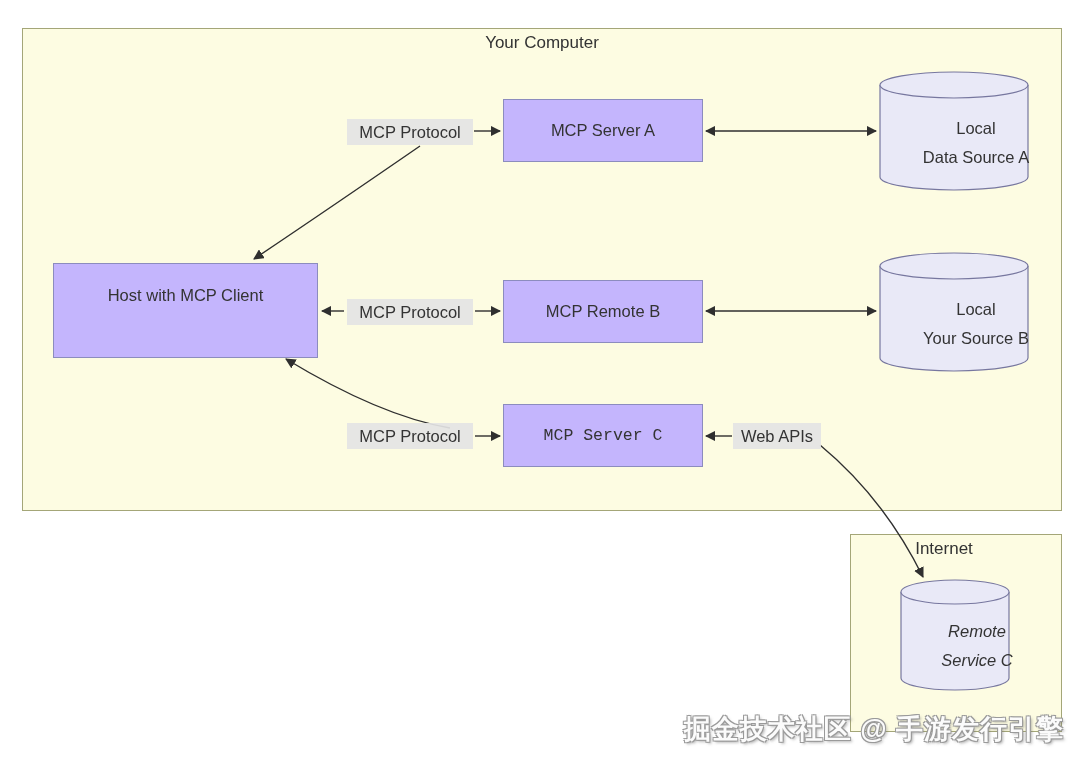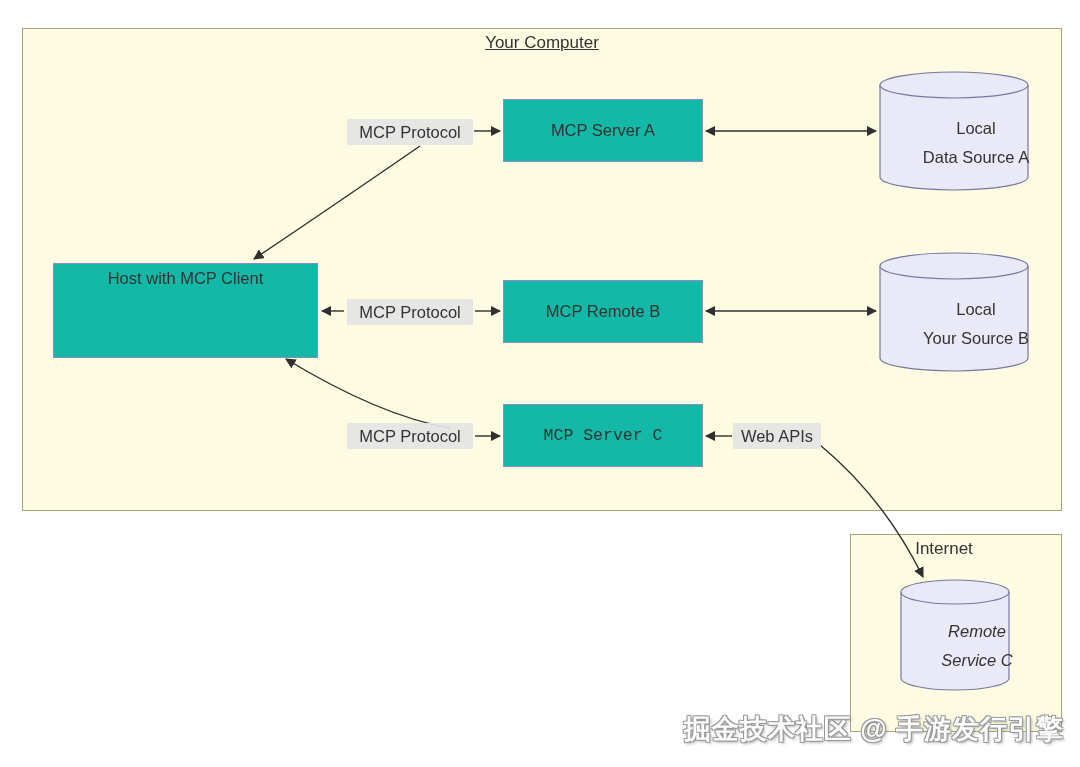--- a/index.html
+++ b/index.html
@@ -27,30 +27,30 @@
     z-index: 4;
   }
   #edge-layer {
     position: absolute;
     left: 0; top: 0;
     width: 1080px; height: 767px;
     z-index: 2;
   }
   .node-box {
     position: absolute;
-    background: #14b8a6;
+    background: #c4b5fd;
     border: 1px solid #8c8cbe;
     box-sizing: border-box;
     text-align: center;
     font-size: 16.5px;
     color: #333333;
     z-index: 3;
   }
   .node-box.single { line-height: 61px; }
-  .node-box.multi  { padding-top: 0; line-height: 29px; }
+  .node-box.multi  { padding-top: 17px; line-height: 29px; }
   .cyl-label {
     position: absolute;
     text-align: center;
     font-size: 16.5px;
     line-height: 29px;
     color: #333333;
     z-index: 3;
     margin-left: 22px;
   }
   .edge-label {
@@ -79,21 +79,21 @@
        1px  1px 0 #9a9a9a,
        2px  2px 3px rgba(110,110,110,0.55);
   }
 </style>
 </head>
 <body>
 
 <div id="canvas">
 
   <div class="container-box" style="left:22px; top:28px; width:1040px; height:483px;"></div>
-  <div class="container-title" style="left:22px; top:33px; width:1040px;text-decoration:underline;">Your Computer</div>
+  <div class="container-title" style="left:22px; top:33px; width:1040px;">Your Computer</div>
 
   <div class="container-box" style="left:850px; top:534px; width:212px; height:198px;"></div>
   <div class="container-title" style="left:838px; top:539px; width:212px;">Internet</div>
 
   <svg id="edge-layer" viewBox="0 0 1080 767" xmlns="http://www.w3.org/2000/svg">
     <defs>
       <marker id="arrow" viewBox="0 0 10 10" refX="9" refY="5" markerWidth="7.5" markerHeight="7.5" orient="auto-start-reverse">
         <path d="M0,0 L10,5 L0,10 z" fill="#2f2f2f"></path>
       </marker>
     </defs>

